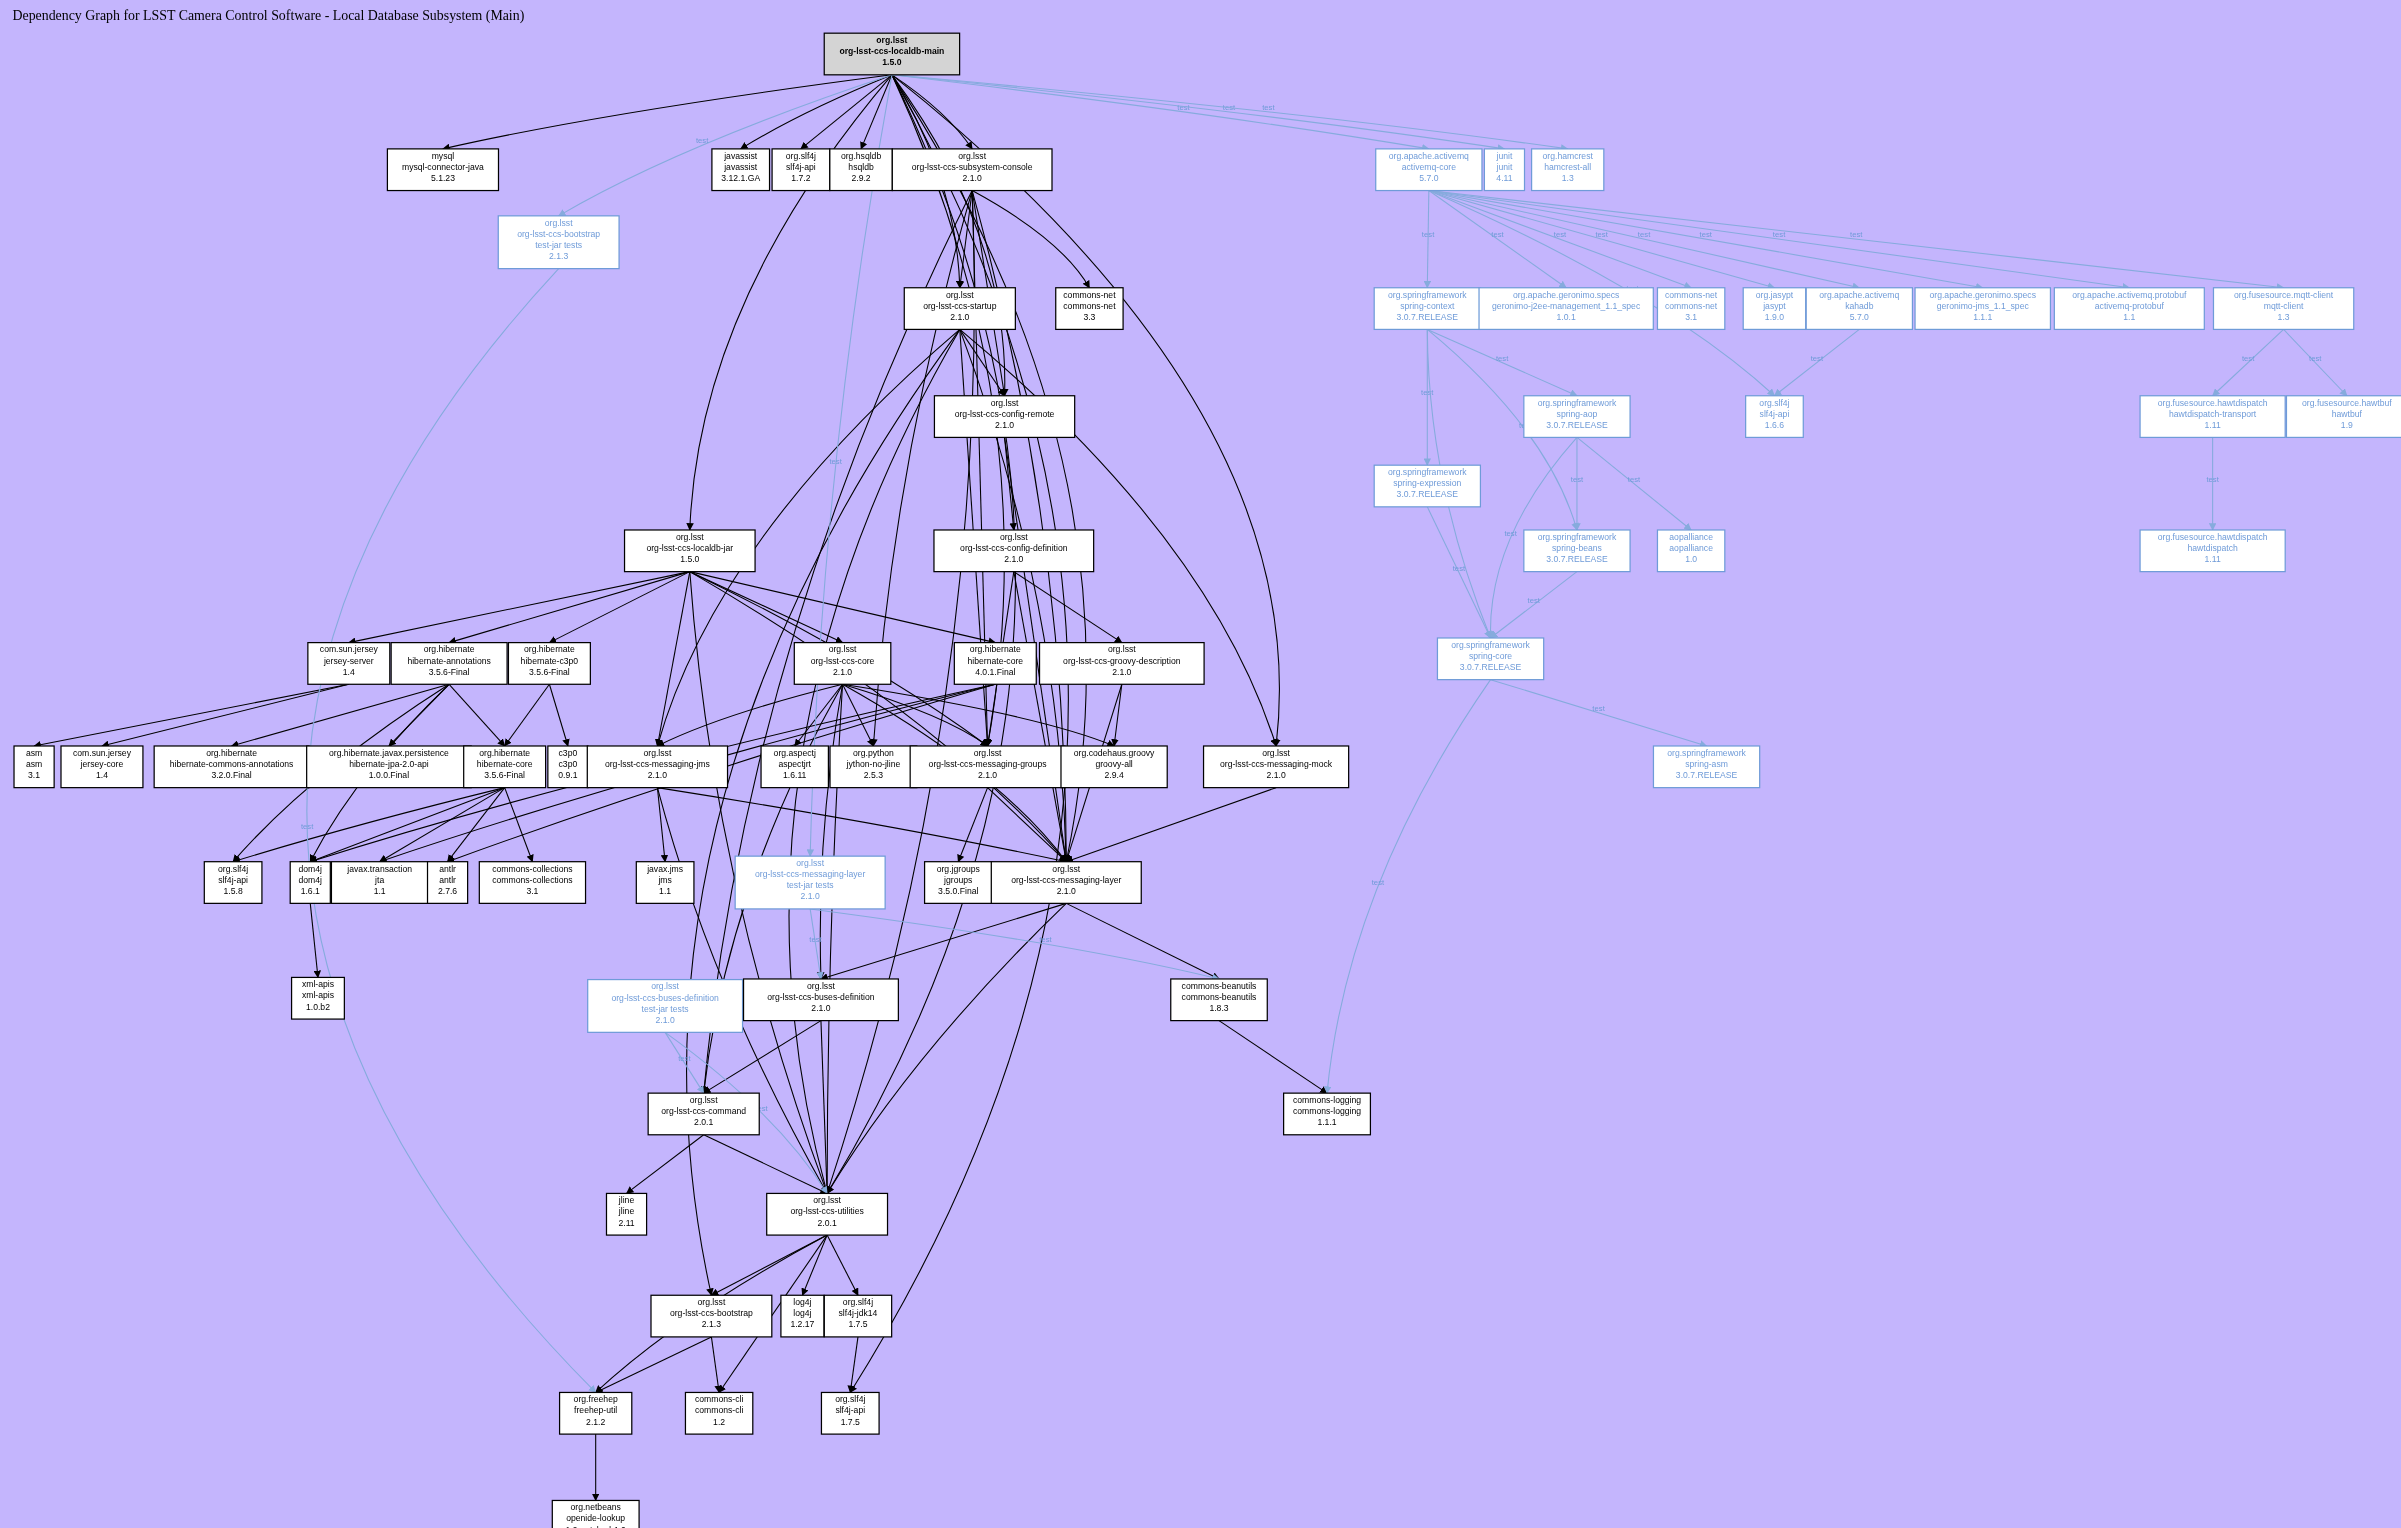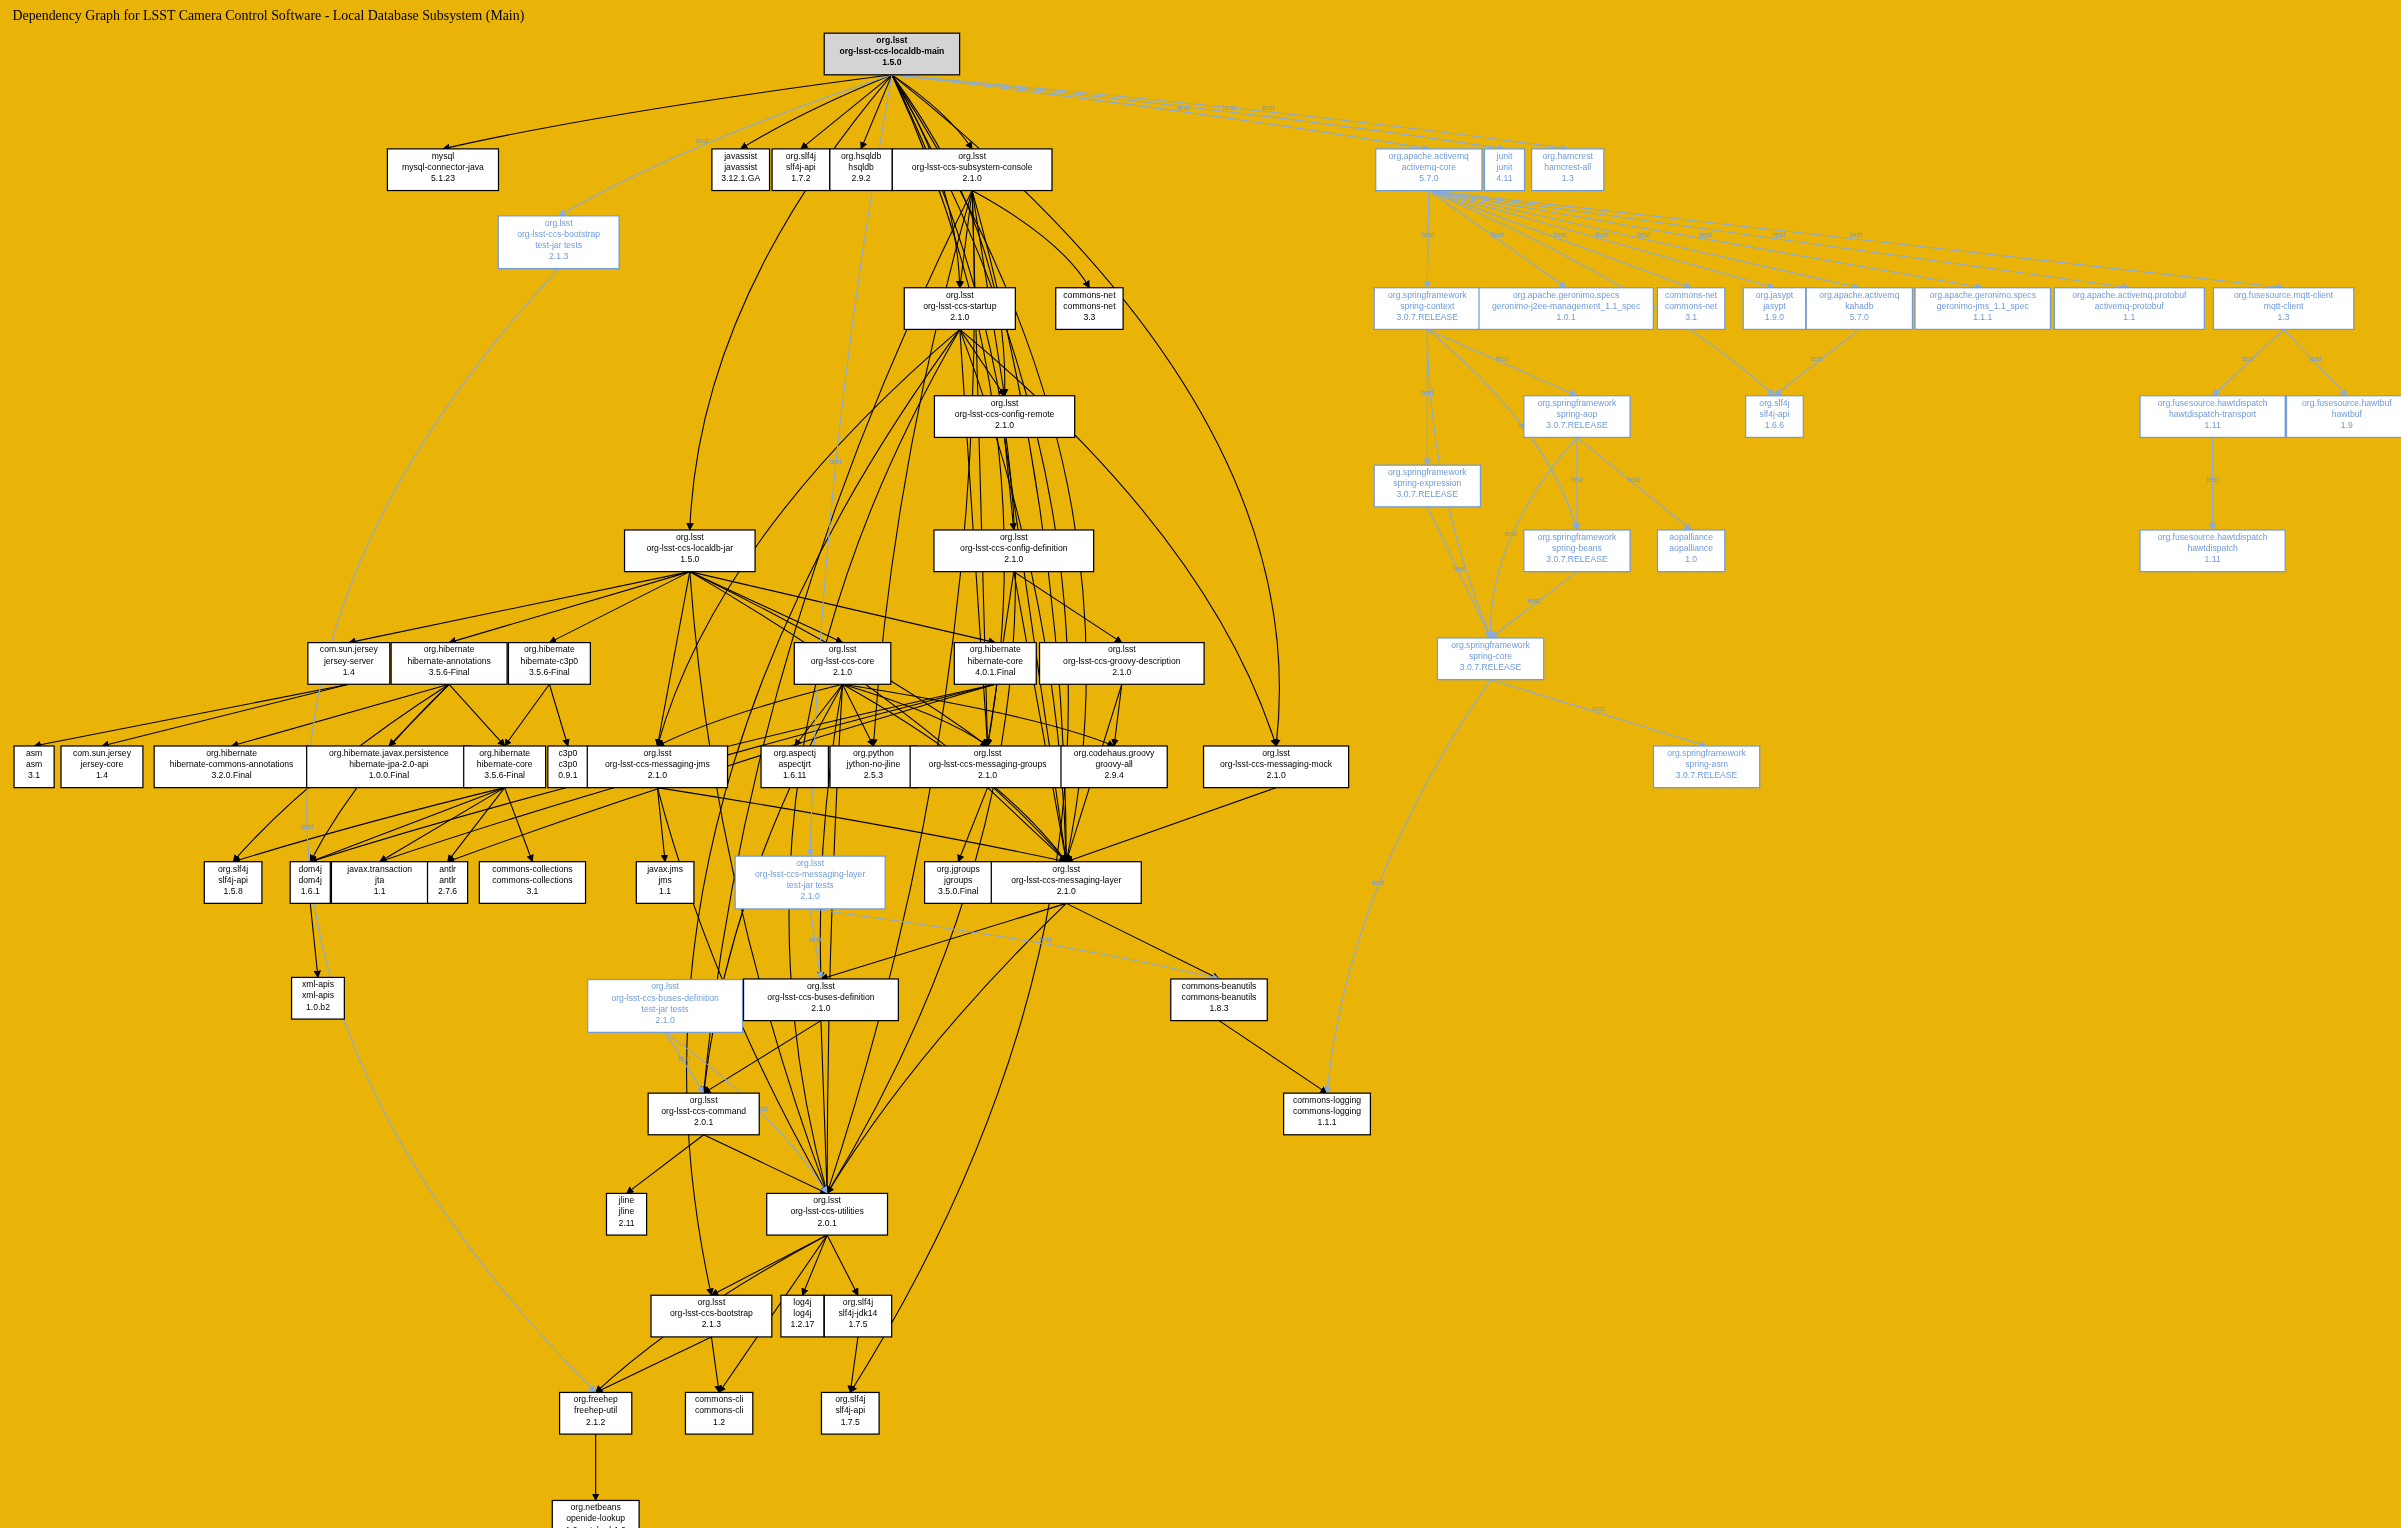--- a/index.html
+++ b/index.html
@@ -1,16 +1,16 @@
 <!DOCTYPE html>
 <html style="font-size:11px"><head>
 <meta charset="utf-8">
 <style>
   html, body { margin: 0; padding: 0; background: #ffffff; }
-  #canvas-wrap { width: 2401px; height: 1529px; background: #eab308; }
+  #canvas-wrap { width: 2401px; height: 1529px; background: #c4b5fd; }
   svg { display: block; }
   .graph-title { font-family: "Liberation Serif", serif; font-size: 9px; fill: #000000; }
   .node-rect { fill: #ffffff; stroke: #000000; stroke-width: 0.8; }
   .node-text { font-family: "Liberation Sans", sans-serif; font-size: 5.6px; fill: #000000; text-anchor: middle; }
   .node.test .node-rect { stroke: #6f9bd8; }
   .node.test .node-text { fill: #6f9bd8; }
   .node.main .node-rect { fill: #d4d4d4; stroke: #000000; }
   .node.main .node-text { font-weight: bold; }
   .edge { fill: none; stroke-width: 0.7; }
   .edge.compile { stroke: #000000; }

